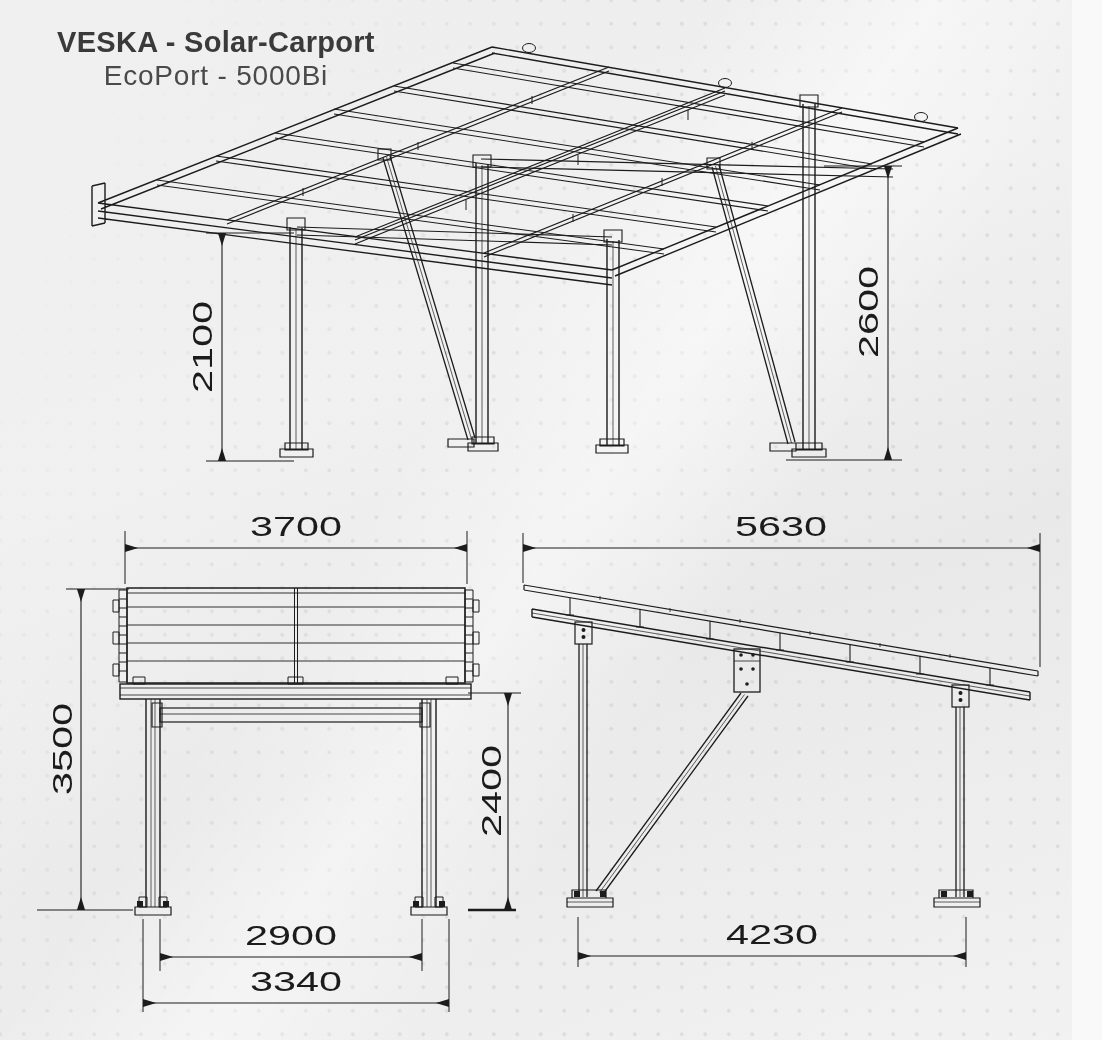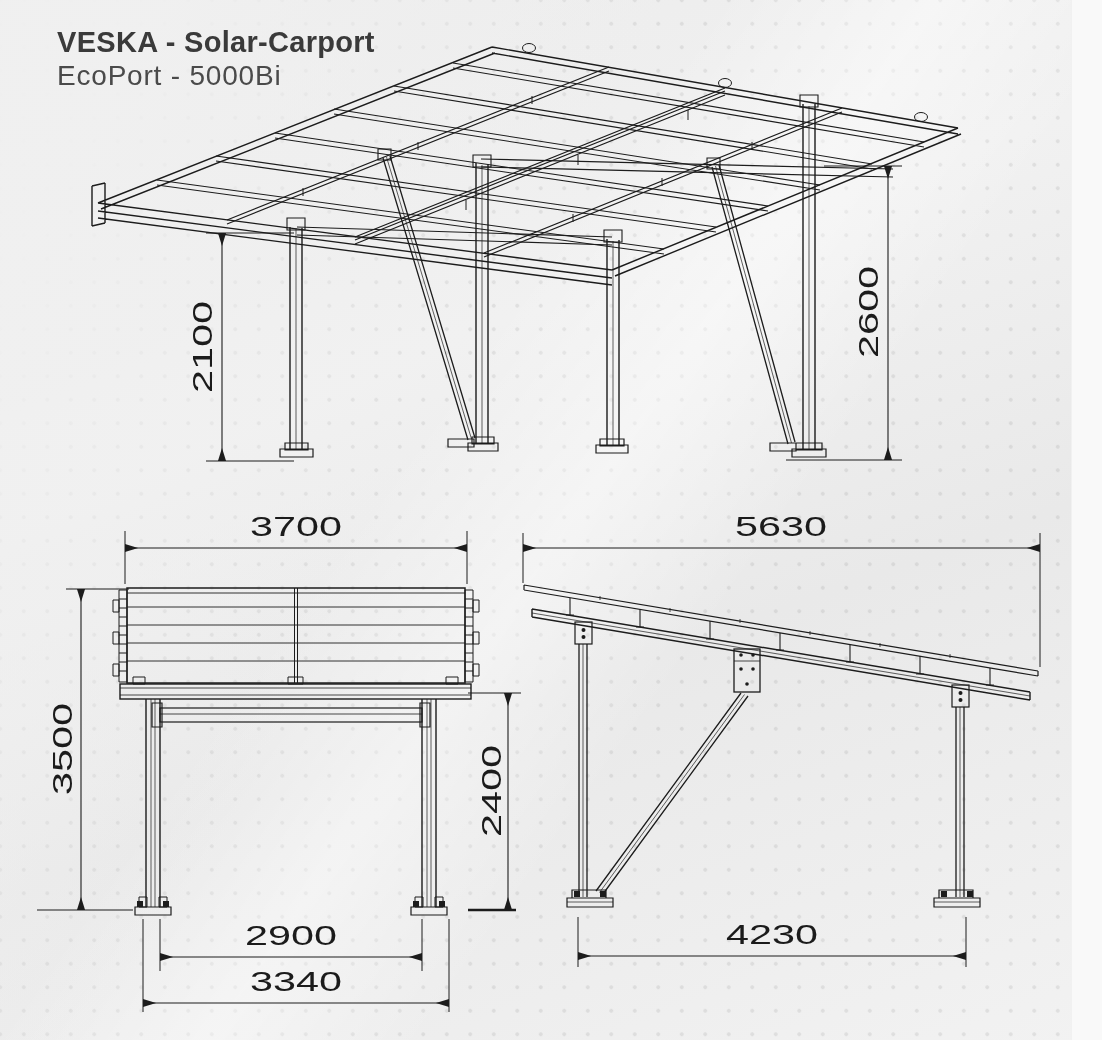--- a/index.html
+++ b/index.html
@@ -18,21 +18,21 @@
     background:
       linear-gradient(118deg,rgba(240,240,240,0.95) 10%,rgba(240,240,240,0) 42%),
       linear-gradient(125deg,rgba(255,255,255,0) 40%,rgba(255,255,255,0.45) 52%,rgba(255,255,255,0) 64%);
   }
   .strip{
     position:absolute;right:0;top:0;width:30px;height:1040px;
     background:#f9f9f9;border-left:1px solid rgba(0,0,0,0.03);
   }
   .titleblock{position:absolute;left:57px;top:26px;line-height:33px;}
   .title{font-size:29px;font-weight:700;letter-spacing:0.3px;color:#3a3a3a;}
-  .subtitle{font-size:28px;font-weight:400;letter-spacing:0.8px;color:#4a4a4a;}
+  .subtitle{font-size:28px;font-weight:400;letter-spacing:0.8px;color:#4a4a4a;text-align:center;}
   svg{position:absolute;left:0;top:0;}
   svg text{font-family:"Liberation Sans",sans-serif;font-size:27px;fill:#1b1b1b;}
 </style>
 </head>
 <body>
 
 <div id="canvas">
   <div class="dots"></div>
   <div class="wash"></div>
   <div class="strip"></div>

